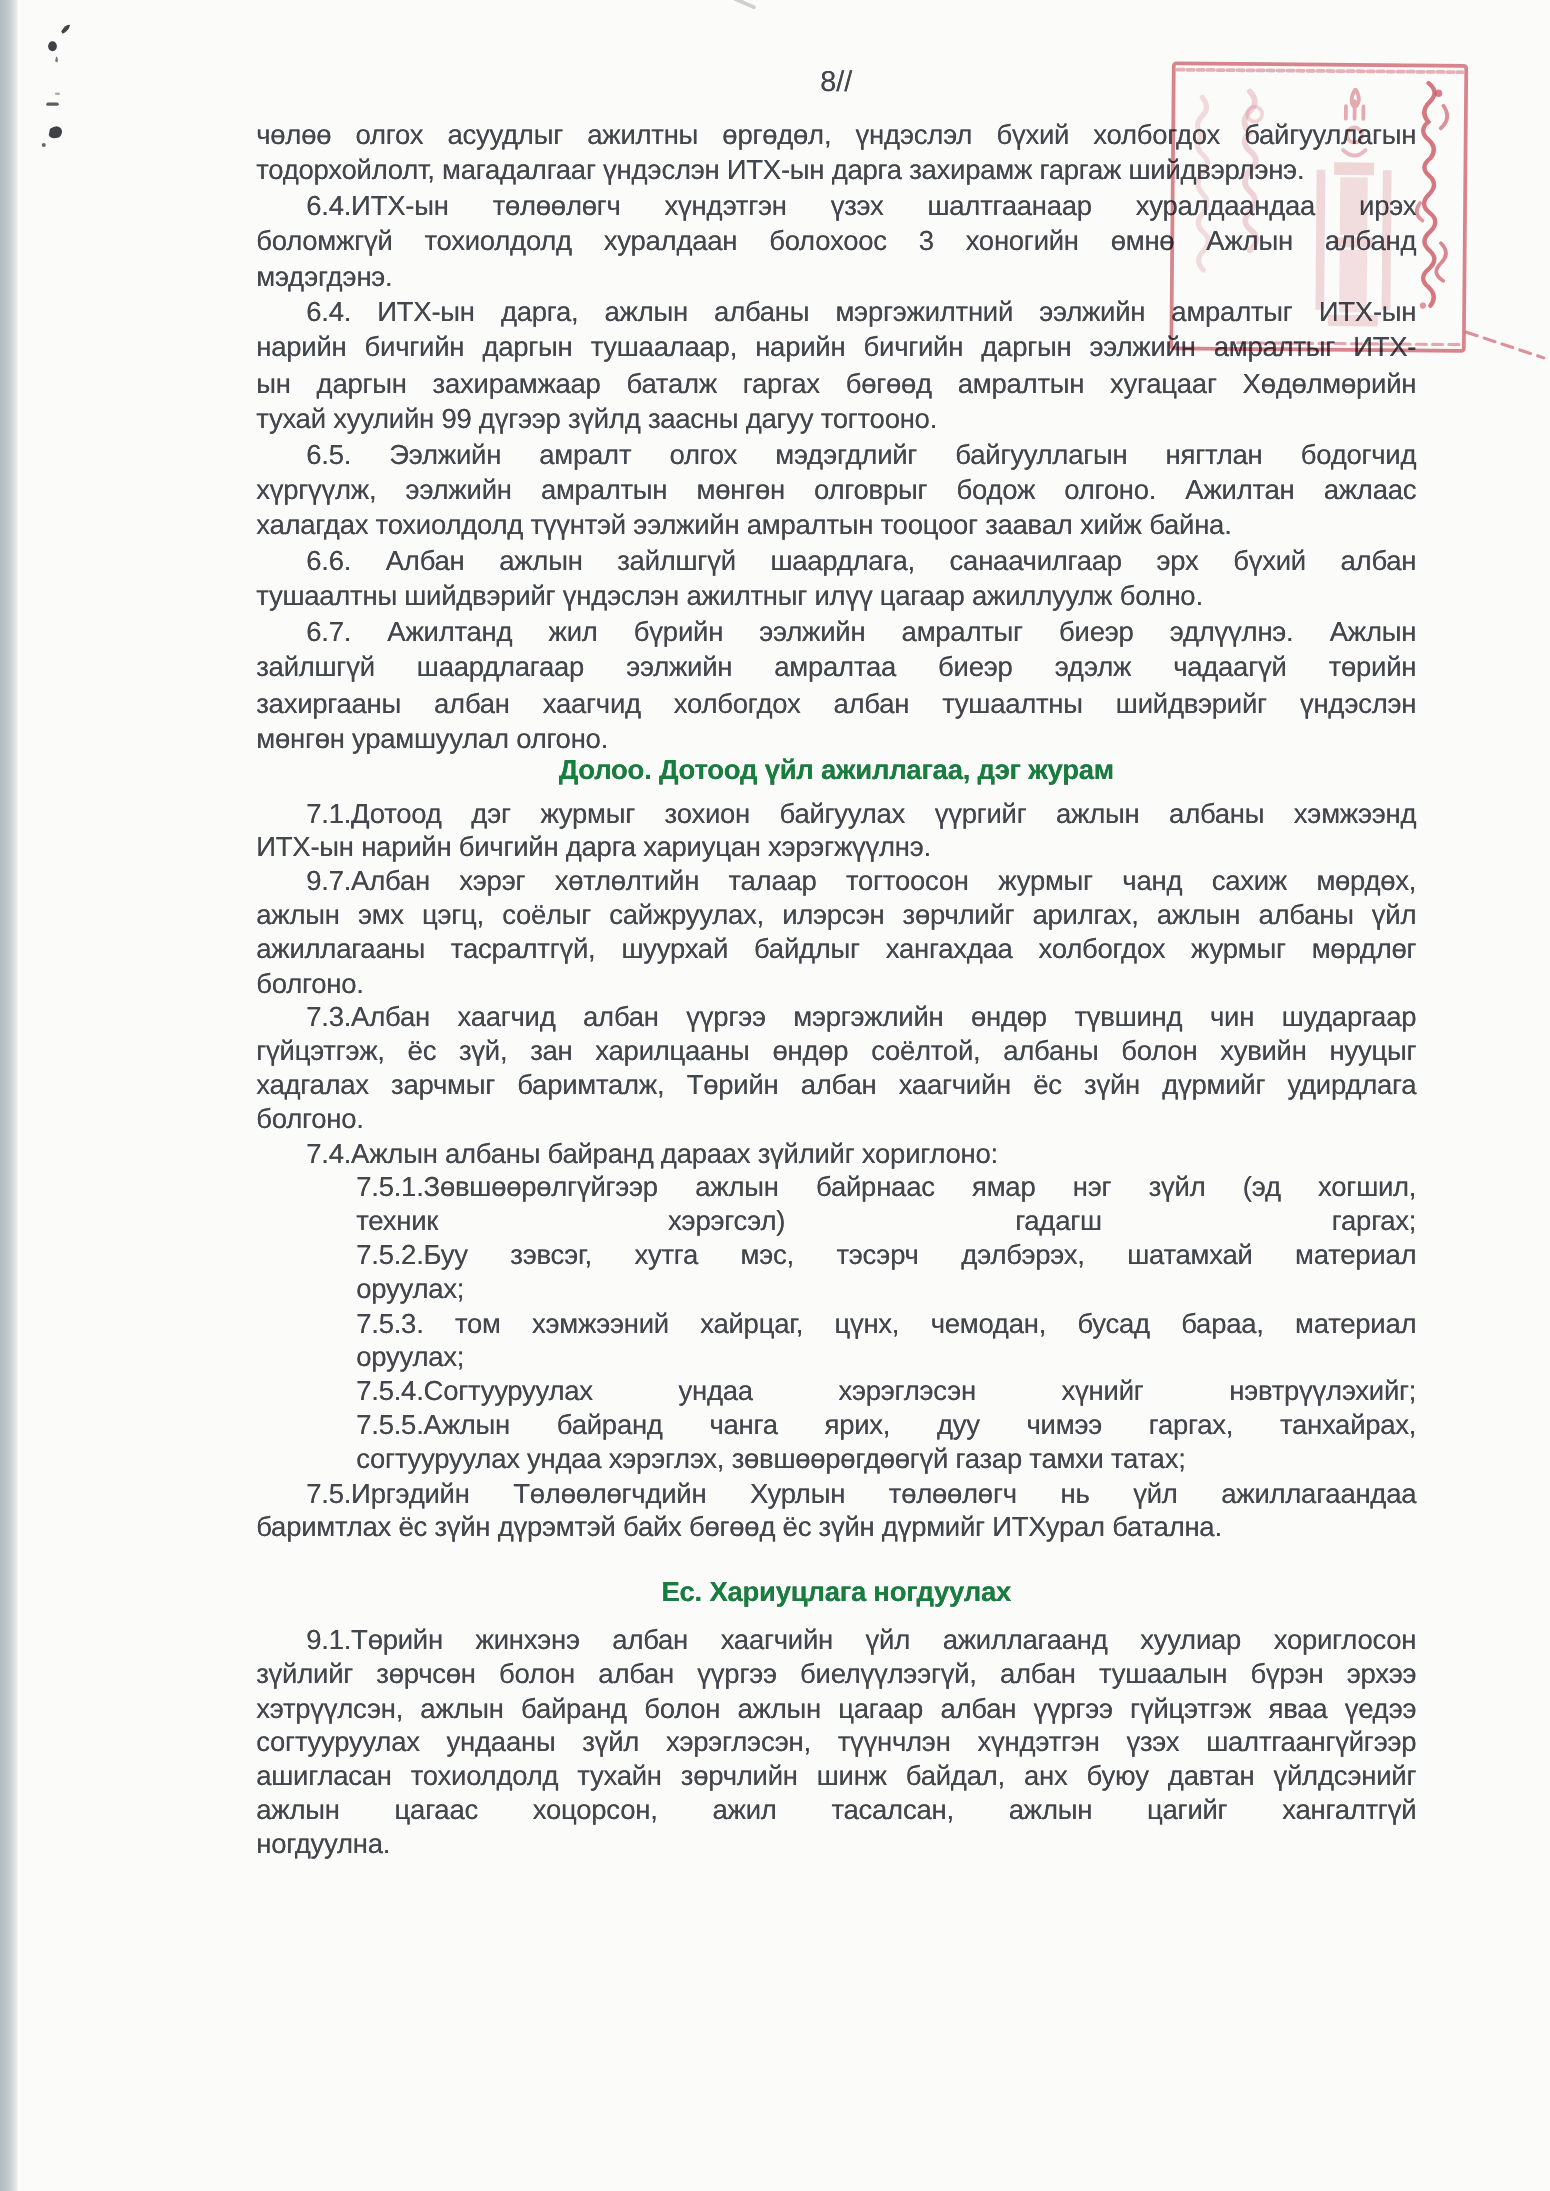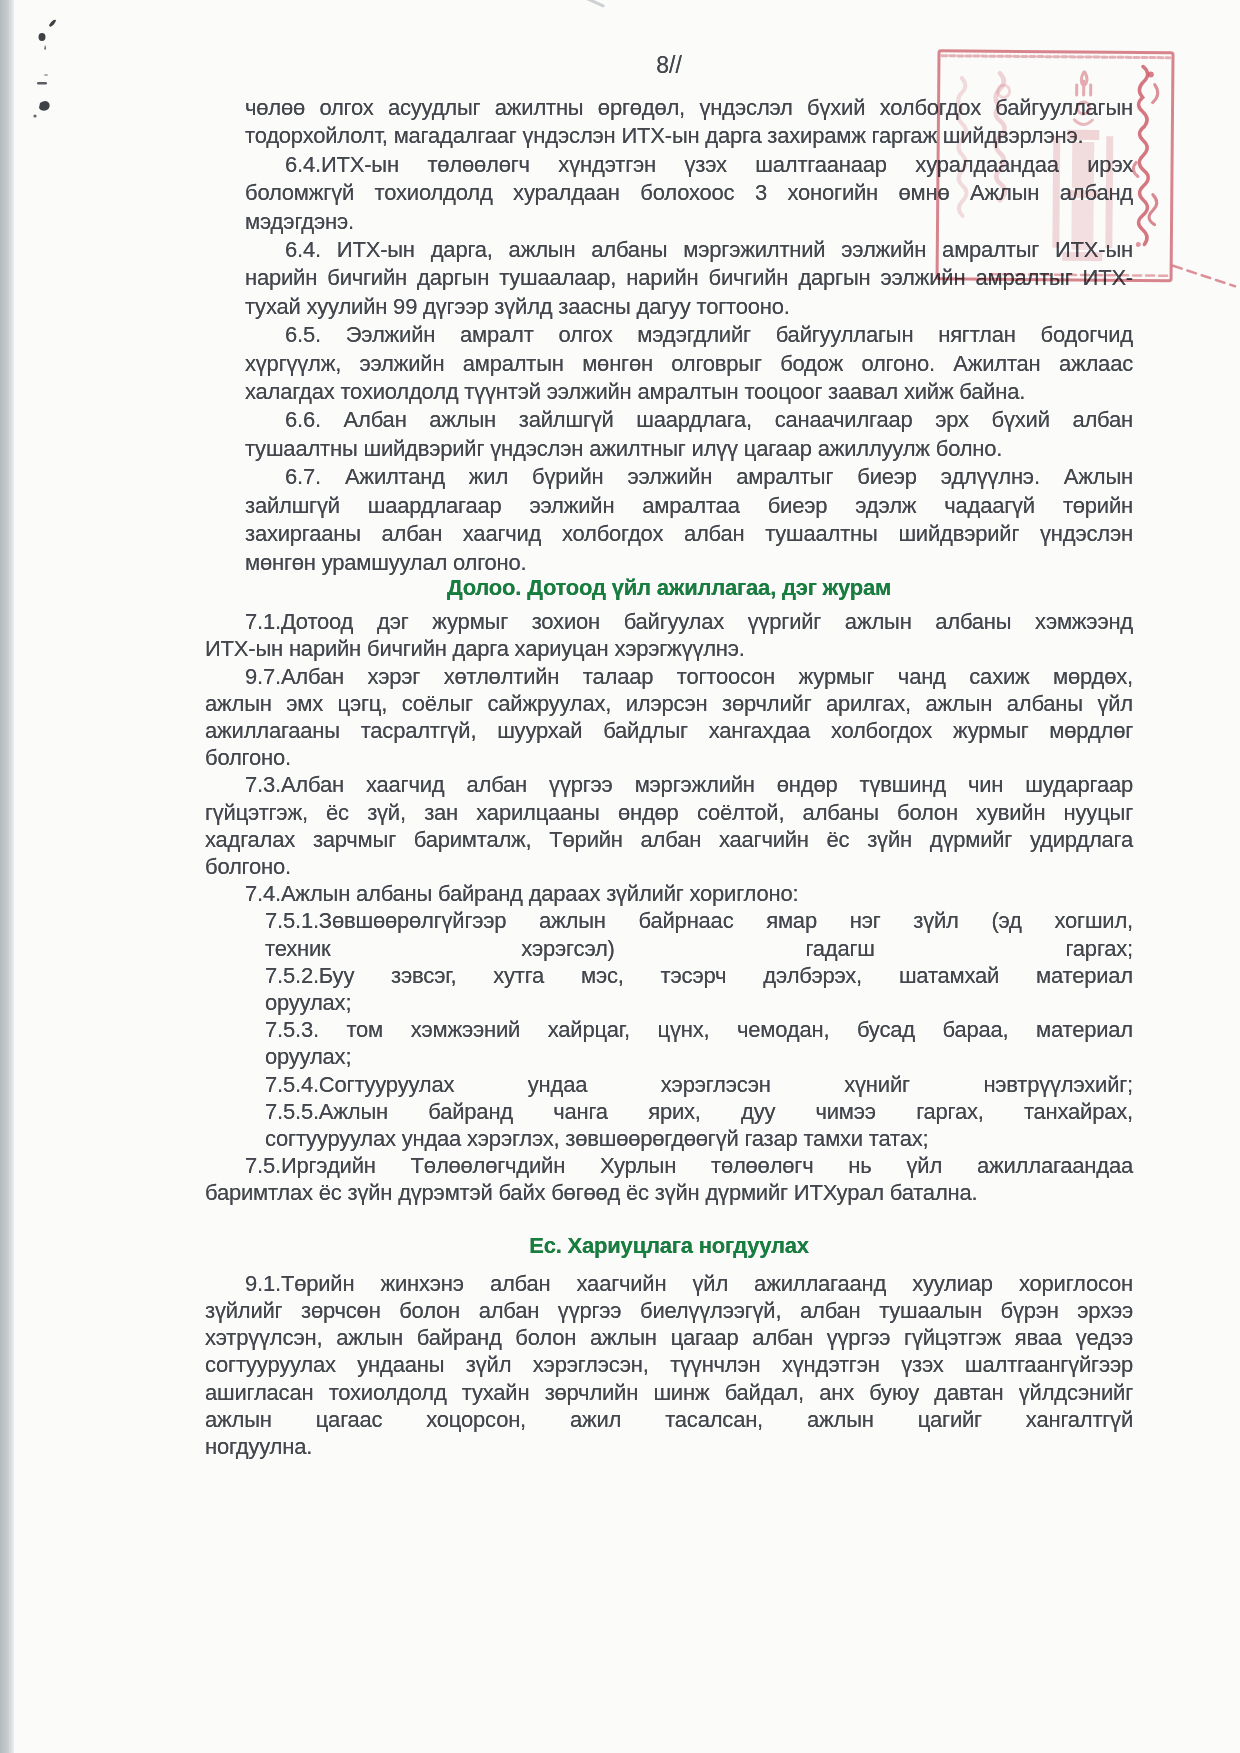--- a/index.html
+++ b/index.html
@@ -21,25 +21,25 @@
     position:absolute;left:205px;top:52px;width:928px;
     text-align:center;font-size:23px;color:#44484e;
     text-shadow:0 0 .5px rgba(64,68,74,.85);
   }
   .doc-body{
     position:absolute;left:205px;top:94px;width:928px;
     font-size:22px;color:#43474d;letter-spacing:-0.2px;
     text-shadow:0 0 .5px rgba(64,68,74,.8);
   }
   .blk{line-height:27.2px;}
-  .blk:nth-child(-n+6){line-height:28.4px;margin-left:40px;}
+  .blk:nth-child(-n+6){line-height:28.4px;}
   .line{text-align:justify;text-align-last:justify;}
   .line.last{text-align-last:left;}
   .blk.para .line:first-child{text-indent:40px;}
-  .blk.sub{margin-left:60px;}
+  .blk.sub{margin-left:80px;}
   .blk.heading-7,.blk.heading-9{
     text-align:center;font-weight:bold;color:#15803d;
   }
   .blk.heading-7{margin:-3px 0 7px;}
   .blk.heading-9{margin:25px 0 11px;}
   .stamp{
     position:absolute;left:933px;top:44px;width:306px;height:252px;
     transform:rotate(.5deg);mix-blend-mode:multiply;pointer-events:none;
   }
   .ink-specks{position:absolute;left:28px;top:18px;}
@@ -72,20 +72,21 @@
       <div class="line last">тодорхойлолт, магадалгааг үндэслэн ИТХ-ын дарга захирамж гаргаж шийдвэрлэнэ.</div>
     </div>
     <div class="blk para">
       <div class="line">6.4.ИТХ-ын төлөөлөгч хүндэтгэн үзэх шалтгаанаар хуралдаандаа ирэх</div>
       <div class="line">боломжгүй тохиолдолд хуралдаан болохоос 3 хоногийн өмнө Ажлын албанд</div>
       <div class="line last">мэдэгдэнэ.</div>
     </div>
     <div class="blk para">
       <div class="line">6.4. ИТХ-ын дарга, ажлын албаны мэргэжилтний ээлжийн амралтыг ИТХ-ын</div>
       <div class="line">нарийн бичгийн даргын тушаалаар, нарийн бичгийн даргын ээлжийн амралтыг ИТХ-</div>
+      <div class="line">ын даргын захирамжаар баталж гаргах бөгөөд амралтын хугацааг Хөдөлмөрийн</div>
       <div class="line last">тухай хуулийн 99 дүгээр зүйлд заасны дагуу тогтооно.</div>
     </div>
     <div class="blk para">
       <div class="line">6.5. Ээлжийн амралт олгох мэдэгдлийг байгууллагын нягтлан бодогчид</div>
       <div class="line">хүргүүлж, ээлжийн амралтын мөнгөн олговрыг бодож олгоно. Ажилтан ажлаас</div>
       <div class="line last">халагдах тохиолдолд түүнтэй ээлжийн амралтын тооцоог заавал хийж байна.</div>
     </div>
     <div class="blk para">
       <div class="line">6.6. Албан ажлын зайлшгүй шаардлага, санаачилгаар эрх бүхий албан</div>
       <div class="line last">тушаалтны шийдвэрийг үндэслэн ажилтныг илүү цагаар ажиллуулж болно.</div>

